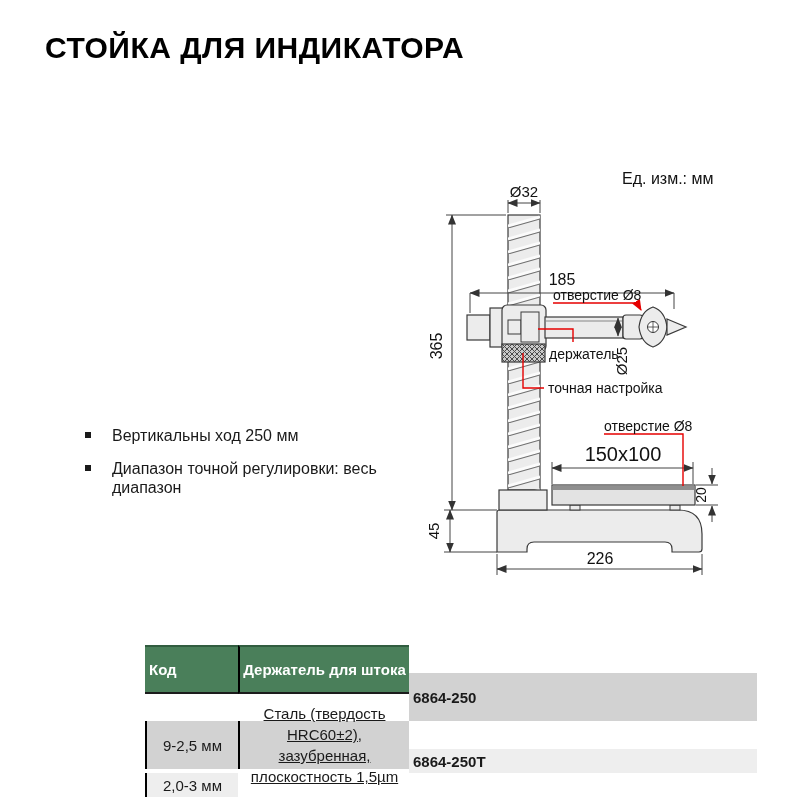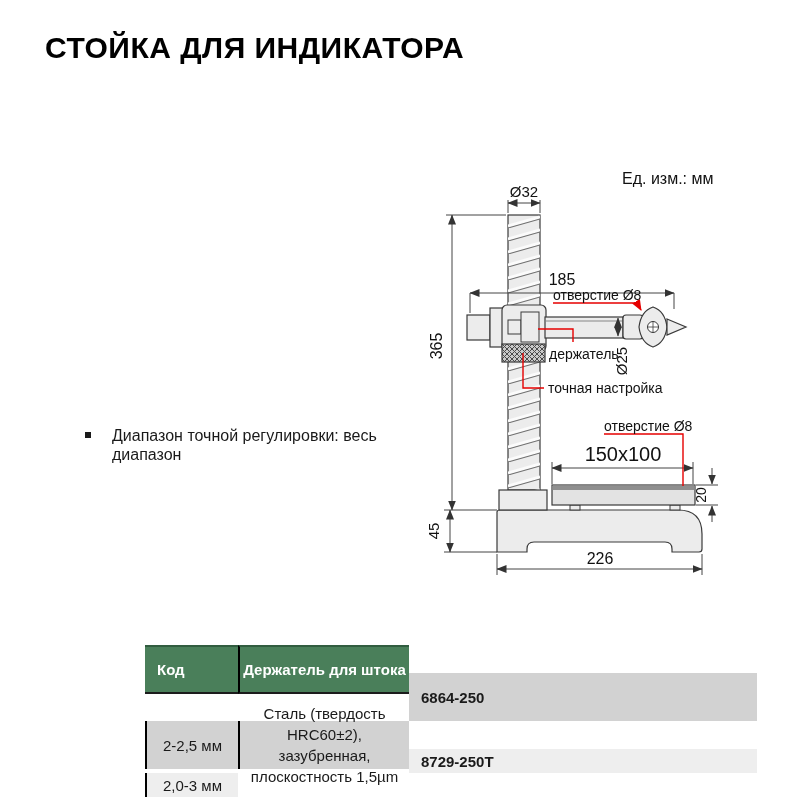--- a/index.html
+++ b/index.html
@@ -24,25 +24,25 @@
     position:absolute;left:145px;top:645px;width:612px;
     display:grid;grid-template-columns:93px 171px 348px;
     font-size:15px;color:#1a1a1a;
   }
   .spec-table .cell{display:flex;align-items:center;justify-content:center;text-align:center;}
   .spec-table .head{
     background:#4a7f5a;color:#ffffff;font-weight:bold;height:45px;
     border-top:2px solid #315d40;border-bottom:2px solid #1c1c1c;
   }
   .spec-table .col-sep{border-left:2px solid #000000;}
-  .spec-table .left{justify-content:flex-start;text-align:left;padding-left:12px;}
+  .spec-table .left{justify-content:flex-start;text-align:left;padding-left:4px;}
   .spec-table .r1{background:#d2d2d2;height:48px;}
   .spec-table .r2{background:#eeeeee;height:24px;}
   .spec-table .code{font-weight:bold;margin-top:28px;}
-  .anvil-lines{line-height:21px;}
+  .anvil-lines{line-height:21px;text-decoration:underline;}
 </style>
 </head>
 <body>
 
 <div class="page-title">СТОЙКА ДЛЯ ИНДИКАТОРА</div>
 
 <svg class="drawing" viewBox="0 0 320 445" xmlns="http://www.w3.org/2000/svg">
   <defs>
     <marker id="arr" viewBox="0 0 10 8" refX="9.5" refY="4" markerWidth="10" markerHeight="8" orient="auto-start-reverse">
       <path d="M0,0 L10,4 L0,8 Z" fill="#333"></path>
@@ -160,32 +160,36 @@
 
   <text x="133" y="150" font-size="14">отверстие Ø8</text>
   <text x="129" y="209" font-size="14">держатель</text>
   <text x="128" y="243" font-size="14">точная настройка</text>
   <text x="184" y="281" font-size="14">отверстие Ø8</text>
 </svg>
 
 <div class="bullets">
   <div class="bullet-item">
     <div class="bullet-marker"></div>
+    <div class="bullet-text">Вертикальны ход 250 мм</div>
+  </div>
+  <div class="bullet-item">
+    <div class="bullet-marker"></div>
     <div class="bullet-text">Диапазон точной регулировки: весь диапазон</div>
   </div>
 </div>
 
 <div class="spec-table">
   <div class="cell head left">Код</div>
   <div class="cell head col-sep">Держатель для штока</div>
 
   <div class="cell r1 left code">6864-250</div>
-  <div class="cell r1 col-sep">2-2,5 мм</div>
+  <div class="cell r1 col-sep">9-2,5 мм</div>
   <div class="cell r1 col-sep">
     <div class="anvil-lines">
       <div>Сталь (твердость HRC60±2),</div>
       <div>зазубренная, плоскостность 1,5µm</div>
     </div>
   </div>
 
-  <div class="cell r2 left code">8729-250T</div>
+  <div class="cell r2 left code">6864-250T</div>
   <div class="cell r2 col-sep">2,0-3 мм</div>
 </div>
 
 </body></html>

